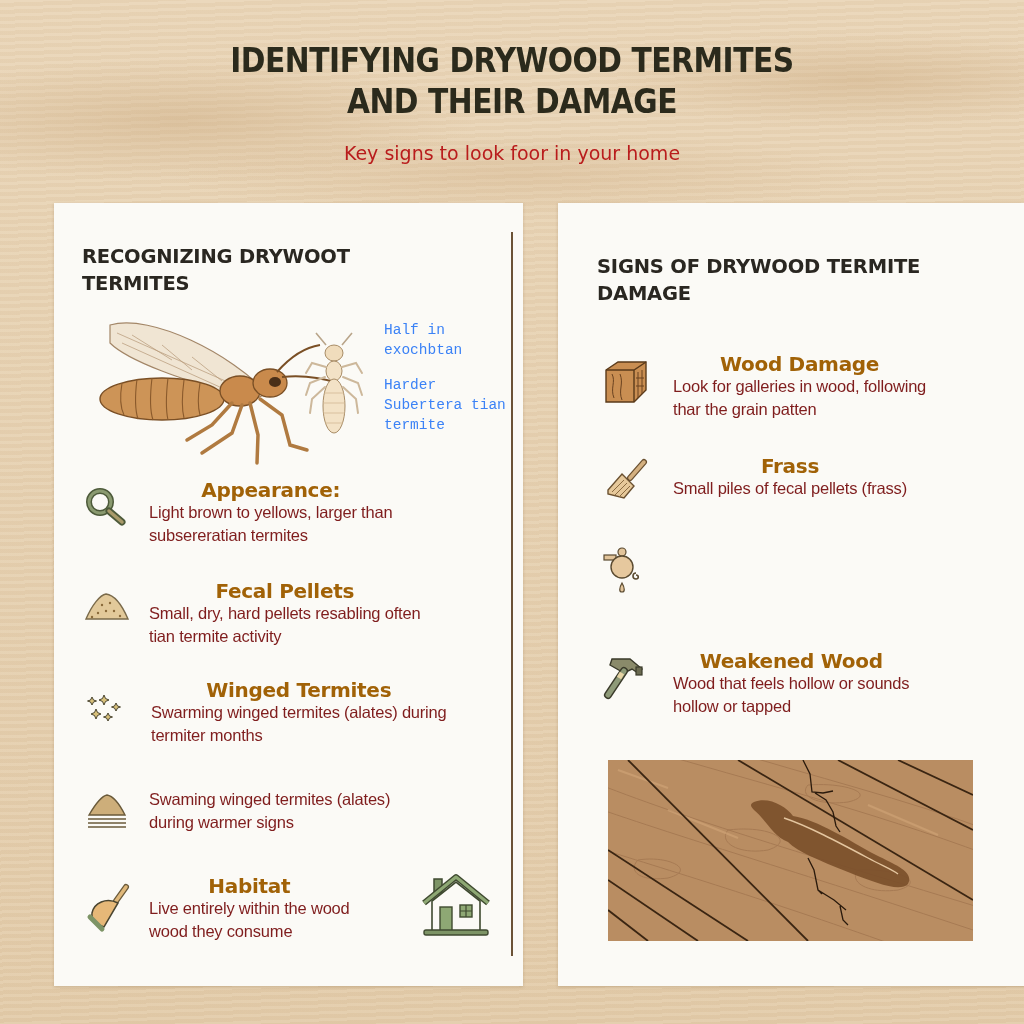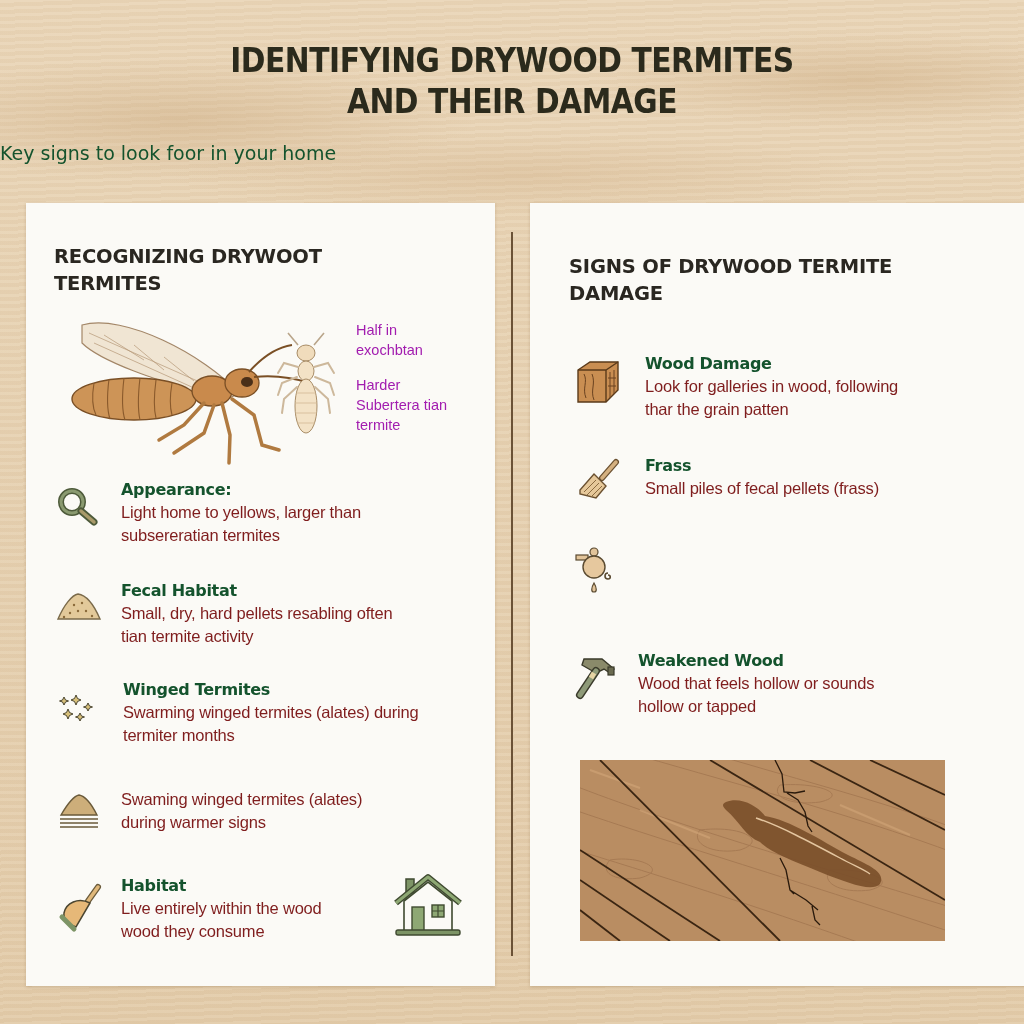--- a/index.html
+++ b/index.html
@@ -15,49 +15,50 @@
     font-family:"Liberation Sans", "DejaVu Sans", sans-serif;
     color:#2e2a22;
   }
   .title {
     position:absolute; left:0; right:0; top:40px; text-align:center;
     font-family:"DejaVu Sans", sans-serif; font-weight:bold;
     font-size:33px; line-height:41px; color:#2b2a1c; letter-spacing:-0.5px;
     transform:scaleX(0.9);
   }
   .subtitle {
-    position:absolute; left:0; right:0; top:142px; 
-    font-family:"DejaVu Sans", sans-serif; font-size:19px; color:#14532d;
+    position:absolute; left:0; right:0; top:142px; text-align:center;
+    font-family:"DejaVu Sans", sans-serif; font-size:19px; color:#b91c1c;
   }
   .panel {
     position:absolute; top:203px; height:783px; background:#fbfaf6;
     box-shadow:0 1px 3px rgba(120,90,50,0.25);
+    margin-left:28px;
   }
   .panel.left { left:26px; width:469px; }
   .panel.right { left:530px; width:528px; }
   .divider {
     position:absolute; left:511px; top:232px; width:2px; height:724px; background:#6b5236;
   }
   .panel-heading {
     position:absolute; font-family:"DejaVu Sans", sans-serif; font-weight:bold;
     font-size:19.5px; line-height:27px; color:#2a2721; letter-spacing:-0.2px;
   }
   .item { position:absolute; }
   .item-title {
-    font-family:"DejaVu Sans", sans-serif; font-weight:bold; font-size:16px;
-    line-height:22px; color:#14532d; letter-spacing:-0.3px;
+    font-family:"DejaVu Sans", sans-serif; font-weight:bold; font-size:20px;
+    line-height:22px; color:#a16207; letter-spacing:-0.3px;text-align:center;
   }
   .item-desc {
     font-family:Liberation Sans, sans-serif; font-size:16.5px; line-height:23px; color:#7f1d1d;
     letter-spacing:-0.2px;
   }
   .icon { position:absolute; }
   .caption {
-    position:absolute; font-family:Liberation Sans, sans-serif; font-size:14.5px;
-    line-height:20px; color:#a21caf;
+    position:absolute; font-family:Liberation Mono, monospace; font-size:14.5px;
+    line-height:20px; color:#3b82f6;
   }
 </style>
 </head>
 <body>
 
 <div class="title">
   <div>IDENTIFYING DRYWOOD TERMITES</div>
   <div>AND THEIR DAMAGE</div>
 </div>
 <div class="subtitle">Key signs to look foor in your home</div>
@@ -110,36 +111,36 @@
   </div>
 
   <svg class="icon" style="left:30px; top:283px;" width="46" height="40" viewBox="0 0 46 40">
     <circle cx="16" cy="16" r="11" fill="none" stroke="#4d5a3a" stroke-width="6"></circle>
     <circle cx="16" cy="16" r="11" fill="none" stroke="#8a9a70" stroke-width="3"></circle>
     <line x1="25" y1="25" x2="38" y2="36" stroke="#4d5a3a" stroke-width="7" stroke-linecap="round"></line>
     <line x1="25" y1="25" x2="38" y2="36" stroke="#a99a6a" stroke-width="3.5" stroke-linecap="round"></line>
   </svg>
   <div class="item" style="left:95px; top:276px;">
     <div class="item-title">Appearance:</div>
-    <div class="item-desc">Light home to yellows, larger than</div>
+    <div class="item-desc">Light brown to yellows, larger than</div>
     <div class="item-desc">subsereratian termites</div>
   </div>
 
   <svg class="icon" style="left:30px; top:388px;" width="46" height="32" viewBox="0 0 46 32">
     <path d="M2 28 C8 14 16 4 22 3 C30 4 38 14 44 28 Z" fill="#e2c99a" stroke="#7a6a4a" stroke-width="1.4"></path>
     <circle cx="18" cy="14" r="1.2" fill="#8a6a3a"></circle>
       <circle cx="26" cy="12" r="1.2" fill="#8a6a3a"></circle>
     <circle cx="14" cy="22" r="1.2" fill="#8a6a3a"></circle>
       <circle cx="30" cy="20" r="1.2" fill="#8a6a3a"></circle>
     <circle cx="22" cy="20" r="1.2" fill="#8a6a3a"></circle>
       <circle cx="36" cy="25" r="1.2" fill="#8a6a3a"></circle>
     <circle cx="8" cy="26" r="1.2" fill="#8a6a3a"></circle>
   </svg>
   <div class="item" style="left:95px; top:377px;">
-    <div class="item-title">Fecal Habitat</div>
+    <div class="item-title">Fecal Pellets</div>
     <div class="item-desc">Small, dry, hard pellets resabling often</div>
     <div class="item-desc">tian termite activity</div>
   </div>
 
   <svg class="icon" style="left:32px; top:490px;" width="40" height="32" viewBox="0 0 40 32">
     <g fill="#d8c07a" stroke="#4a4530" stroke-width="1">
       <path d="M6 4 L7.5 7 L10.5 8 L7.5 9 L6 12 L4.5 9 L1.5 8 L4.5 7 Z"></path>
       <path d="M18 2 L19.5 5.5 L23 7 L19.5 8.5 L18 12 L16.5 8.5 L13 7 L16.5 5.5 Z"></path>
       <path d="M30 10 L31.5 13 L34.5 14 L31.5 15 L30 18 L28.5 15 L25.5 14 L28.5 13 Z"></path>
       <path d="M10 16 L11.5 19.5 L15 21 L11.5 22.5 L10 26 L8.5 22.5 L5 21 L8.5 19.5 Z"></path>
@@ -224,21 +225,21 @@
     <path d="M20 38 C17 43 17 47 20 47 C23 47 23 43 20 38 Z" fill="#e2c49a" stroke="#5a4a30" stroke-width="1.2"></path>
   </svg>
 
   <svg class="icon" style="left:44px; top:452px;" width="44" height="46" viewBox="0 0 44 46">
     <path d="M10 4 L28 4 L40 14 L36 18 L30 14 L22 18 L8 10 Z" fill="#8a8a6a" stroke="#3a3a2a" stroke-width="1.4"></path>
     <rect x="34" y="12" width="6" height="8" fill="#6a6a50" stroke="#3a3a2a" stroke-width="1.2"></rect>
     <path d="M22 16 L6 40" stroke="#3a3a2a" stroke-width="8" stroke-linecap="round"></path>
     <path d="M22 16 L6 40" stroke="#8e9a78" stroke-width="5" stroke-linecap="round"></path>
     <path d="M20 18 L17 23" stroke="#e6d4a4" stroke-width="5"></path>
   </svg>
-  <div class="item" style="left:108px; top:447px;">
+  <div class="item" style="left:115px; top:447px;">
     <div class="item-title">Weakened Wood</div>
     <div class="item-desc">Wood that feels hollow or sounds</div>
     <div class="item-desc">hollow or tapped</div>
   </div>
 
   <svg class="icon" style="left:50px; top:557px;" width="365" height="181" viewBox="0 0 365 181">
     <defs>
       <clipPath id="woodclip">
           <rect x="0" y="0" width="365" height="181"></rect>
         </clipPath>

